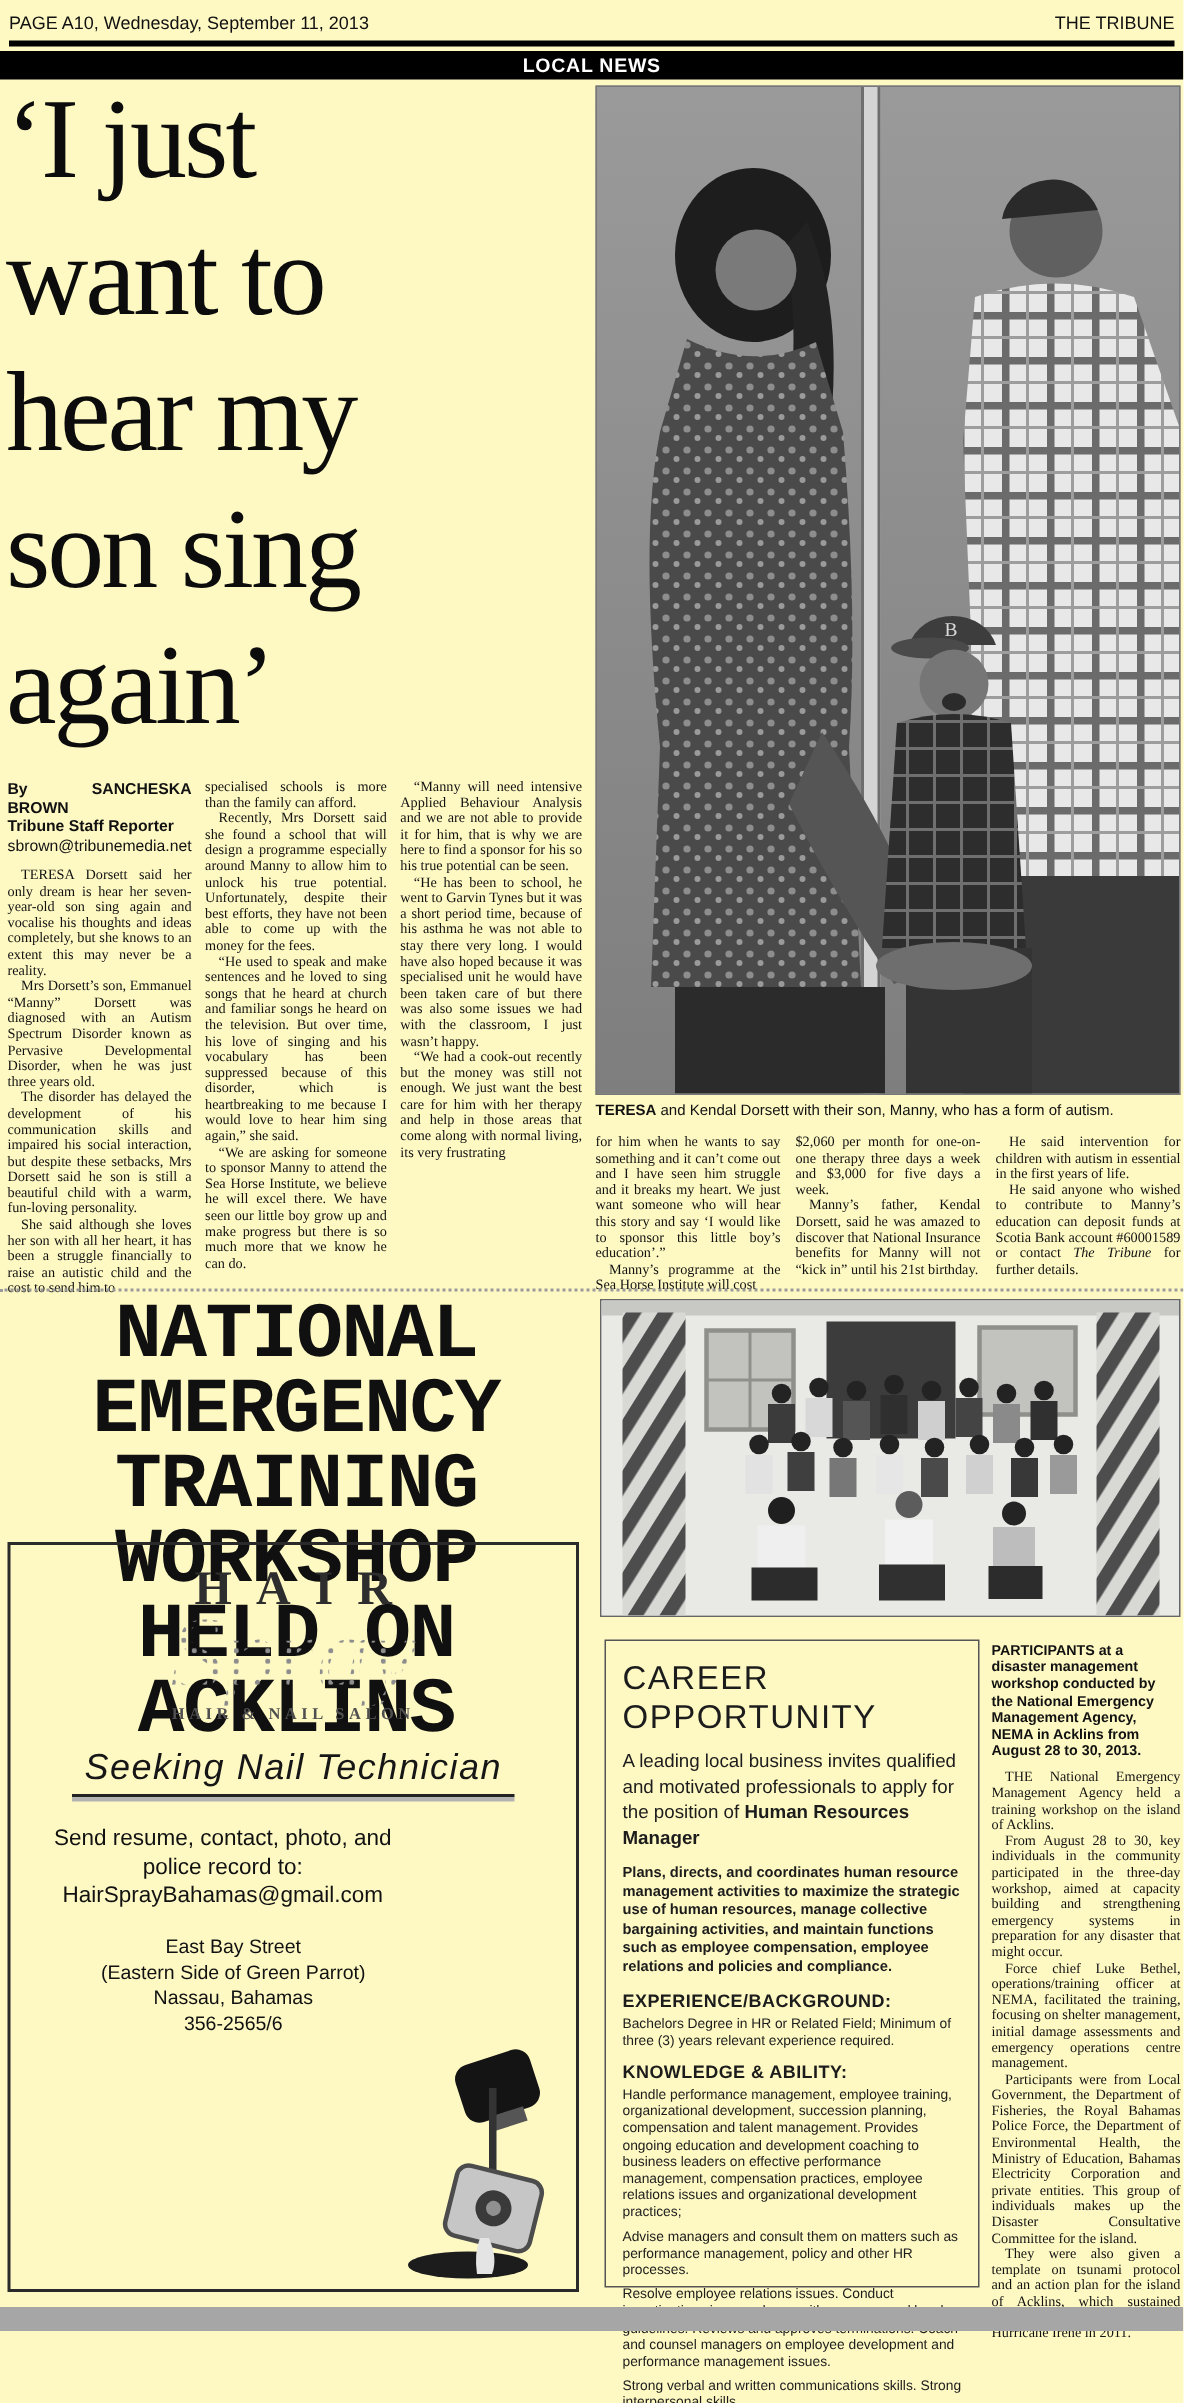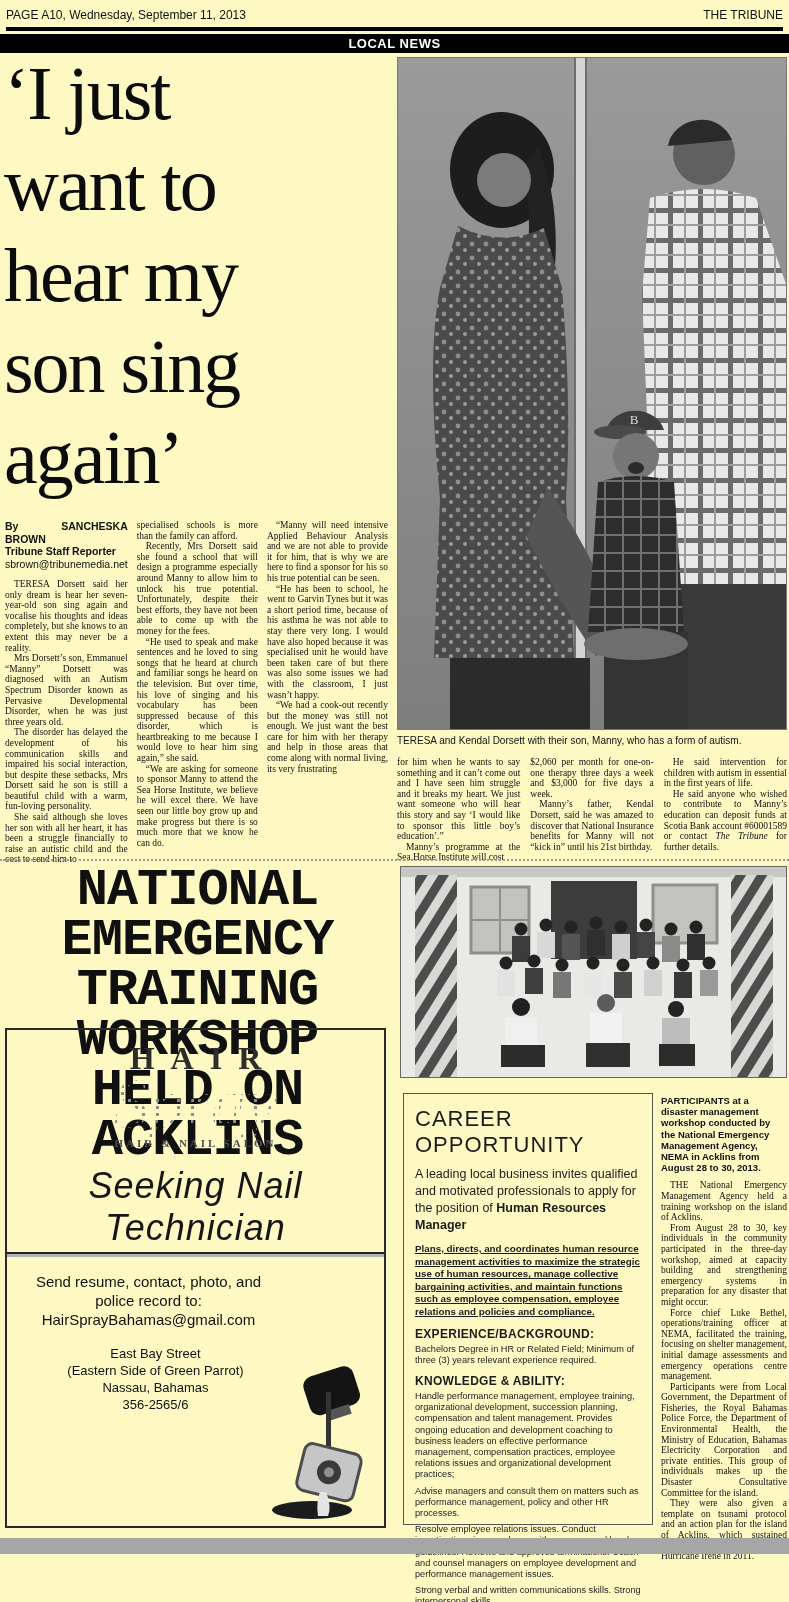--- a/index.html
+++ b/index.html
@@ -22,57 +22,57 @@
   .col{flex:1;font:9.5px/10.6px "Liberation Serif",serif;text-align:justify;}
   .byline{font:bold 10.5px/12.5px "Liberation Sans",sans-serif;margin-bottom:9px;}
   .byline .email{font-weight:normal;}
   p.art{margin:0;}
   p.art.ind{text-indent:9px;}
   .it{font-style:italic;}
 
   
   .photo1{position:absolute;left:397px;top:57px;width:390px;height:673px;box-sizing:border-box;border:1px solid #777;background:#8d8d8d;}
   .caption1{position:absolute;left:397px;top:735px;width:390px;font:10px/12px "Liberation Sans",sans-serif;}
-  .caption1 b{font-weight:normal;text-align:center;}
+  .caption1 b{font-weight:bold;text-align:center;}
 
   .dotrule{position:absolute;left:0;width:789px;border-top:2px dotted #9a9a9a;}
 
   
   .headline2{position:absolute;left:5px;top:866px;width:385px;text-align:center;
              font-family:Liberation Mono, monospace;font-weight:700;font-size:52px;line-height:50px;
              letter-spacing:-1px;white-space:pre-line;color:#101010;}
 
   
   .hs-ad{position:absolute;left:5px;top:1028px;width:381px;height:500px;box-sizing:border-box;
          border:2px solid #2a2a2a;text-align:center;font-family:"Liberation Sans",sans-serif;}
   .hs-hair{margin-top:10px;font-family:"Liberation Serif",serif;font-size:32px;letter-spacing:16px;
            padding-left:16px;color:#2d2d2d;font-weight:bold;}
   .hs-spray{font-family:"Liberation Serif",serif;font-style:italic;font-size:70px;line-height:70px;
             color:#949494;margin-top:-8px;}
   @supports ((-webkit-background-clip:text) or (background-clip:text)){
     .hs-spray{background-image:radial-gradient(circle,#8d8d8d 34%,rgba(0,0,0,0) 38%);
               background-size:7px 7px;-webkit-background-clip:text;background-clip:text;color:transparent;}
   }
   .hs-sub{font-family:"Liberation Serif",serif;font-weight:bold;font-size:11px;letter-spacing:3px;color:#4f4f4f;margin-top:-2px;}
-  .hs-seek{display:inline-block;margin-top:16px;font-style:italic;font-size:36px;letter-spacing:1px;
+  .hs-seek{display:inline-block;margin-top:16px;font-style:italic;font-size:24px;letter-spacing:1px;
            padding:0 8px 3px;border-bottom:2px solid #222;box-shadow:0 3px 0 #b3b3b3;color:#161616;}
   .hs-body{font-size:15px;line-height:19px;margin:20px 18px 0;}
   .hs-contact{font-size:15px;line-height:19px;margin:18px 108px 0 14px;}
   .hs-addr{font-size:13px;line-height:17px;margin:16px 110px 0 30px;}
   .polish{position:absolute;right:6px;bottom:4px;width:112px;height:158px;}
 
   
   .photo2{position:absolute;left:400px;top:866px;width:387px;height:212px;box-sizing:border-box;border:1px solid #666;background:#e9e9e7;}
 
   
   .career{position:absolute;left:403px;top:1093px;width:250px;height:432px;box-sizing:border-box;
           border:1px solid #555;padding:10px 11px 2px;font-family:"Liberation Sans",sans-serif;color:#1c1c1c;}
   .career .ttl{font-size:22px;font-weight:400;letter-spacing:1px;margin:2px 0 8px;}
   .career .intro{font-size:12.5px;line-height:17px;}
-  .career .summary{font-size:9.8px;line-height:12.6px;font-weight:bold;margin-top:9px;text-decoration:underline;}
+  .career .summary{font-size:9.8px;line-height:12.6px;font-weight:bold;margin-top:9px;}
   .career .sect{font-size:12px;font-weight:bold;letter-spacing:.3px;margin:8px 0 3px;}
   .career .item{font-size:9.2px;line-height:11.2px;margin:0 0 5px;}
 
   
   .nema{position:absolute;left:661px;top:1095px;width:126px;}
   .nema .cap{font:bold 9.5px/11.2px "Liberation Sans",sans-serif;margin:0 0 7px;text-align:left;}
   .nema p{margin:0;font:9.5px/10.6px "Liberation Serif",serif;text-align:justify;}
   .nema p.ind{text-indent:9px;}
 
   .botbar{position:absolute;left:0;top:1538px;width:789px;height:16px;background:#a6a6a6;}

